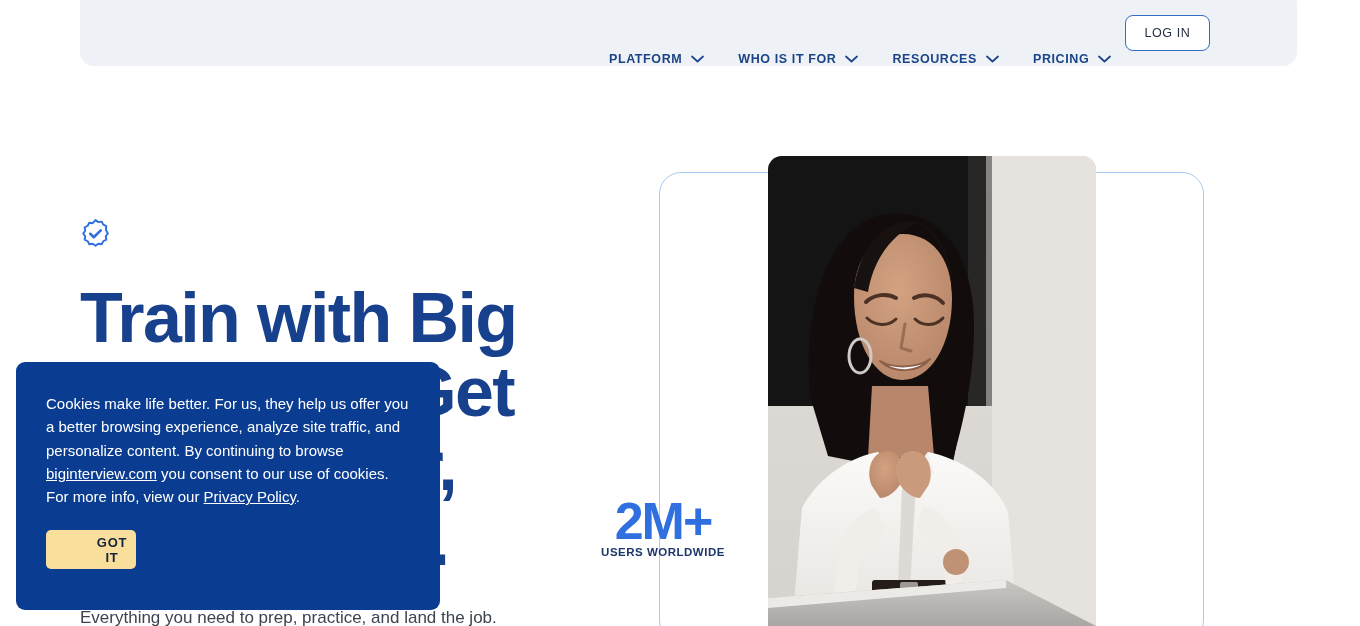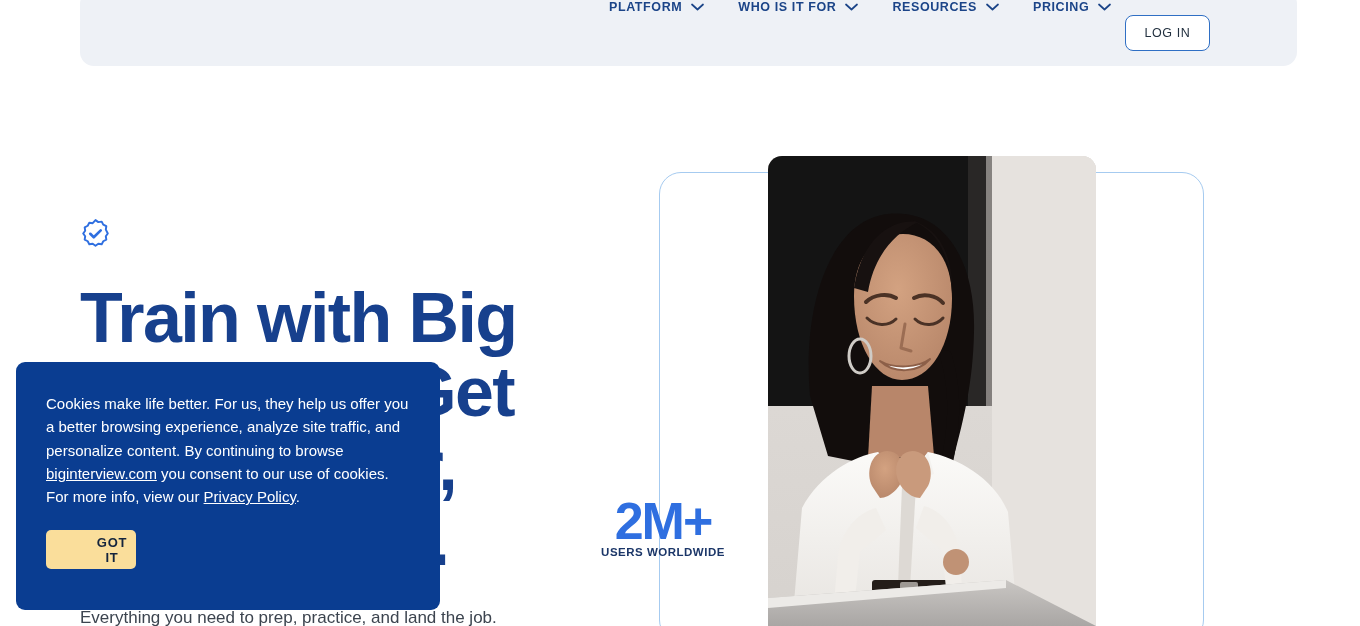--- a/index.html
+++ b/index.html
@@ -55,21 +55,21 @@
   .logo-text .b { font-weight: 700; }
   .logo-text .i { font-weight: 400; color: #23426f; }
 
   
   .nav {
     position: absolute;
     left: 529px;
     top: 0;
     height: 66px;
     display: flex;
-    align-items: flex-start;
+    align-items: flex-end;
     gap: 34px;
   }
   .nav-item {
     display: flex;
     align-items: center;
     gap: 9px;
     font-size: 12.5px;
     font-weight: 700;
     letter-spacing: 0.6px;
     color: #1b4488;

